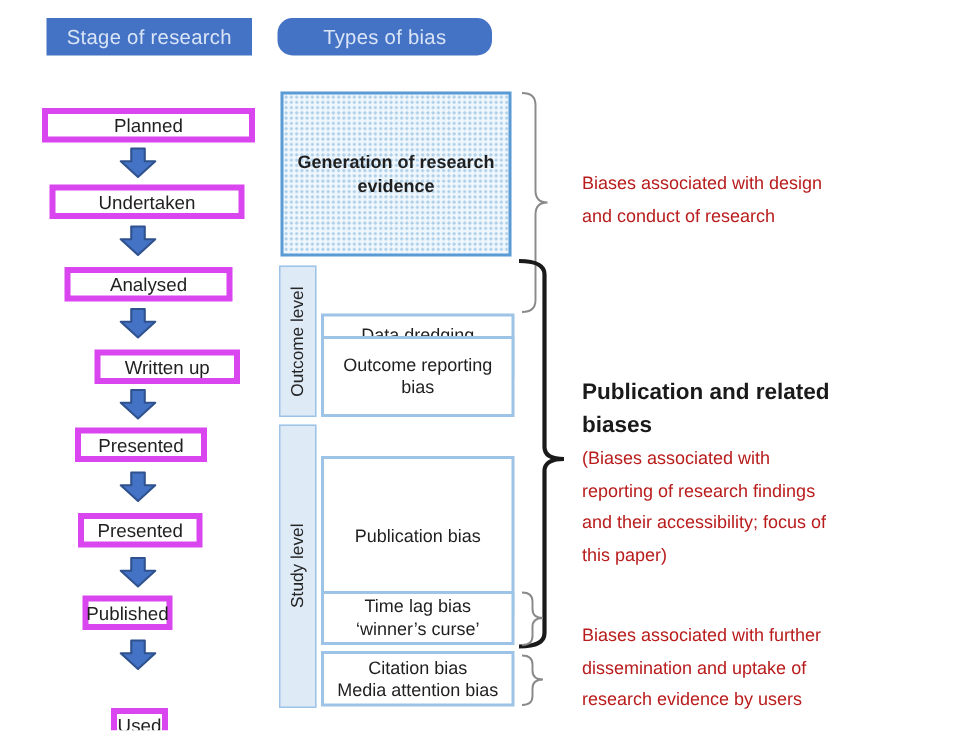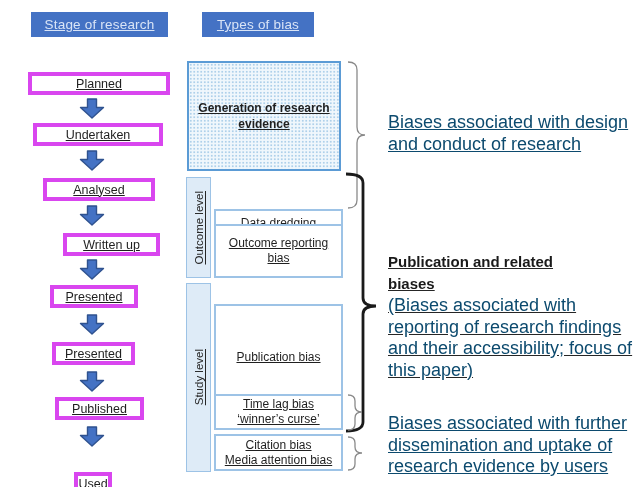--- a/index.html
+++ b/index.html
@@ -1,20 +1,20 @@
 <!DOCTYPE html>
 <html><head>
 <meta charset="utf-8">
 <style>
   html,body{margin:0;padding:0;background:#ffffff;}
   #canvas{
     position:relative;width:637px;height:487px;background:#ffffff;overflow:hidden;
     font-family:"Liberation Sans","DejaVu Sans",sans-serif;color:#262626;
   }
-  .abs{position:absolute;box-sizing:border-box;text-decoration:underline;}
+  .abs{position:absolute;box-sizing:border-box;}
   .hdr{
     background:#4472C4;color:#D9E4F6;display:flex;align-items:center;justify-content:center;
     font-size:13.5px;letter-spacing:.2px;
   }
   .stage-box{
     background:#ffffff;border:4px solid #d946ef;display:flex;align-items:center;justify-content:center;
     font-size:12.5px;color:#1f1f1f;
   }
   .bias-box{
     background:#ffffff;border:2px solid #9DC3E6;display:flex;flex-direction:column;
@@ -28,39 +28,39 @@
     background-size:3.5px 3.5px;
     display:flex;flex-direction:column;align-items:center;justify-content:center;text-align:center;
     font-size:12px;color:#1f1f1f;line-height:16px;font-weight:bold;
   }
   .level-bar{
     background:#DEEBF7;border:1.5px solid #9DC3E6;display:flex;align-items:center;justify-content:center;
   }
   .level-bar span{
     writing-mode:vertical-rl;transform:rotate(180deg);font-size:11.5px;color:#262626;white-space:nowrap;
   }
-  .note{font-size:18px;line-height:21.5px;color:#0c4a6e;}
+  .note{font-size:12px;line-height:21.5px;color:#b91c1c;}
   .note-title{font-size:15px;line-height:22px;font-weight:bold;color:#1a1a1a;}
   .arrow-svg{display:block;}
 </style>
 </head>
 <body>
 
 <div id="canvas">
 
   <div class="abs hdr" style="left:31px;top:12px;width:137px;height:25px;">Stage of research</div>
-  <div class="abs hdr" style="left:202px;top:12px;width:112px;height:25px;">Types of bias</div>
+  <div class="abs hdr" style="left:185px;top:12px;width:143px;height:25px;border-radius:10px;">Types of bias</div>
 
   <div class="abs stage-box" style="left:28px;top:72px;width:142px;height:23px;">Planned</div>
   <div class="abs stage-box" style="left:33px;top:123px;width:130px;height:23px;">Undertaken</div>
   <div class="abs stage-box" style="left:43px;top:178px;width:112px;height:23px;">Analysed</div>
   <div class="abs stage-box" style="left:48px;top:233px;width:97px;height:23px;margin-left:15px;">Written up</div>
   <div class="abs stage-box" style="left:50px;top:285px;width:88px;height:23px;">Presented</div>
   <div class="abs stage-box" style="left:52px;top:342px;width:83px;height:23px;">Presented</div>
-  <div class="abs stage-box" style="left:55px;top:397px;width:89px;height:23px;">Published</div>
+  <div class="abs stage-box" style="left:55px;top:397px;width:60px;height:23px;">Published</div>
   <div class="abs stage-box" style="left:62px;top:472px;width:38px;height:23px;margin-left:12px;">Used</div>
 
   <div class="abs" style="left:79px;top:98px;">
       <svg class="arrow-svg" width="26" height="21" viewBox="0 0 26 21">
         <path d="M8.5,1 h9 v8.5 h7 L13,20 L1.5,9.5 h7 z" fill="#4472C4" stroke="#2F528F" stroke-width="1.4" stroke-linejoin="round"></path>
       </svg>
     </div>
   <div class="abs" style="left:79px;top:150px;">
       <svg class="arrow-svg" width="26" height="21" viewBox="0 0 26 21">
         <path d="M8.5,1 h9 v8.5 h7 L13,20 L1.5,9.5 h7 z" fill="#4472C4" stroke="#2F528F" stroke-width="1.4" stroke-linejoin="round"></path>

